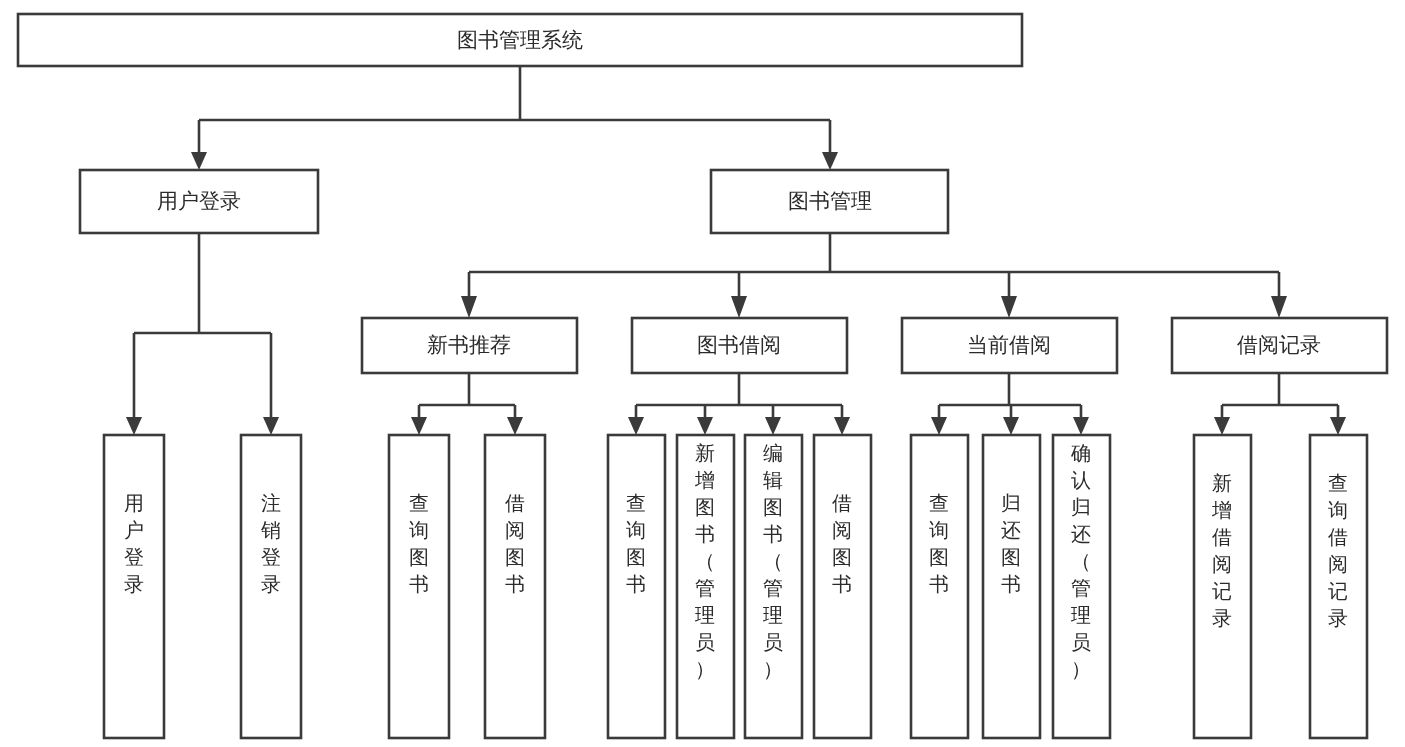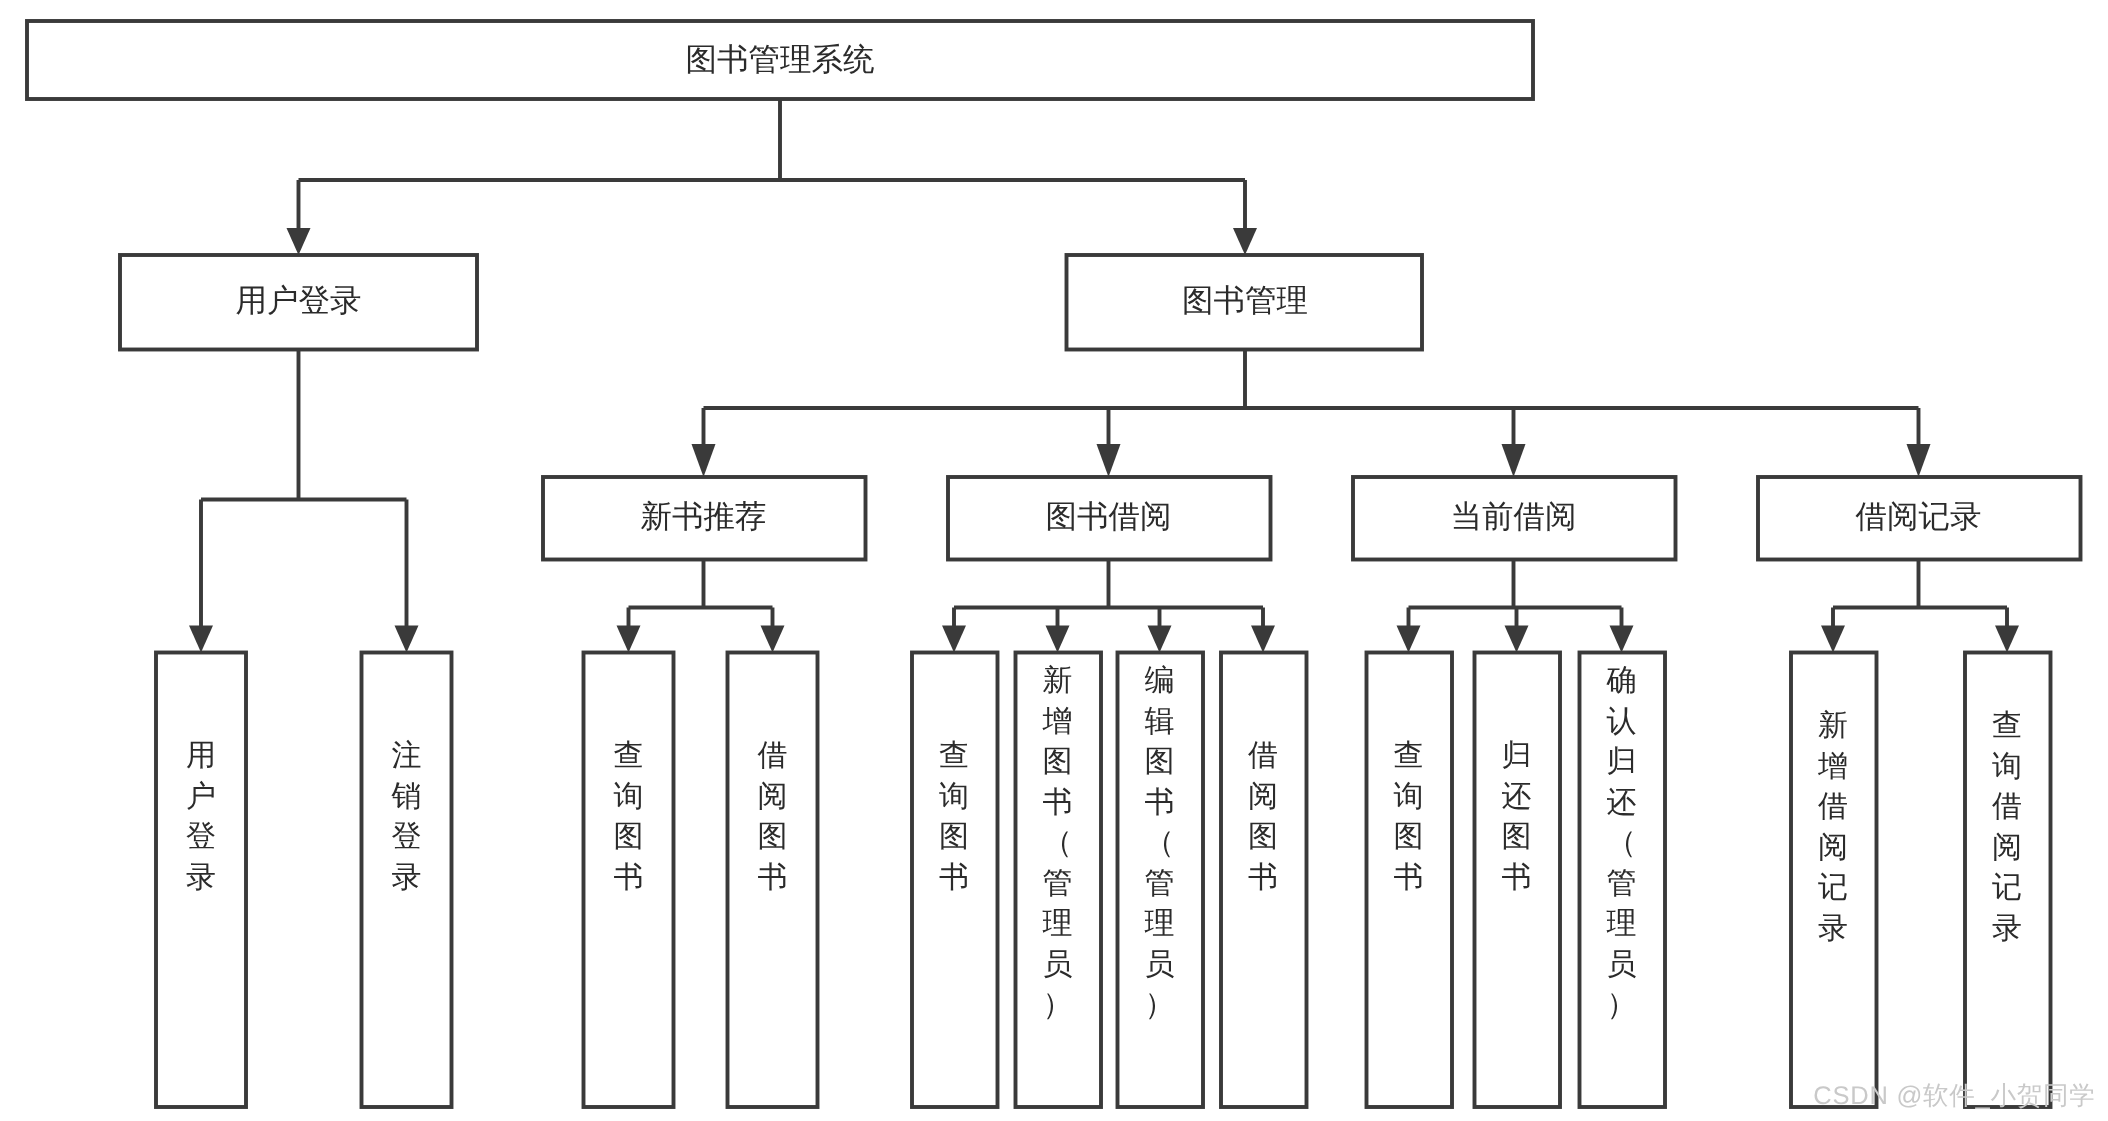--- a/index.html
+++ b/index.html
@@ -206,14 +206,13 @@
       </g>
 
       <g>
         <rect class="node-rect" x="1310" y="435" width="57" height="303"></rect>
         <text class="node-label-vertical" x="1338" y="490"><tspan x="1338" dy="0">查</tspan><tspan x="1338" dy="27">询</tspan><tspan x="1338" dy="27">借</tspan><tspan x="1338" dy="27">阅</tspan><tspan x="1338" dy="27">记</tspan><tspan x="1338" dy="27">录</tspan></text>
       </g>
 
     </g>
   </svg>
 
-  <div class="watermark">CSDN @软件_小贺同学</div>
 </div>
 
 </body></html>

